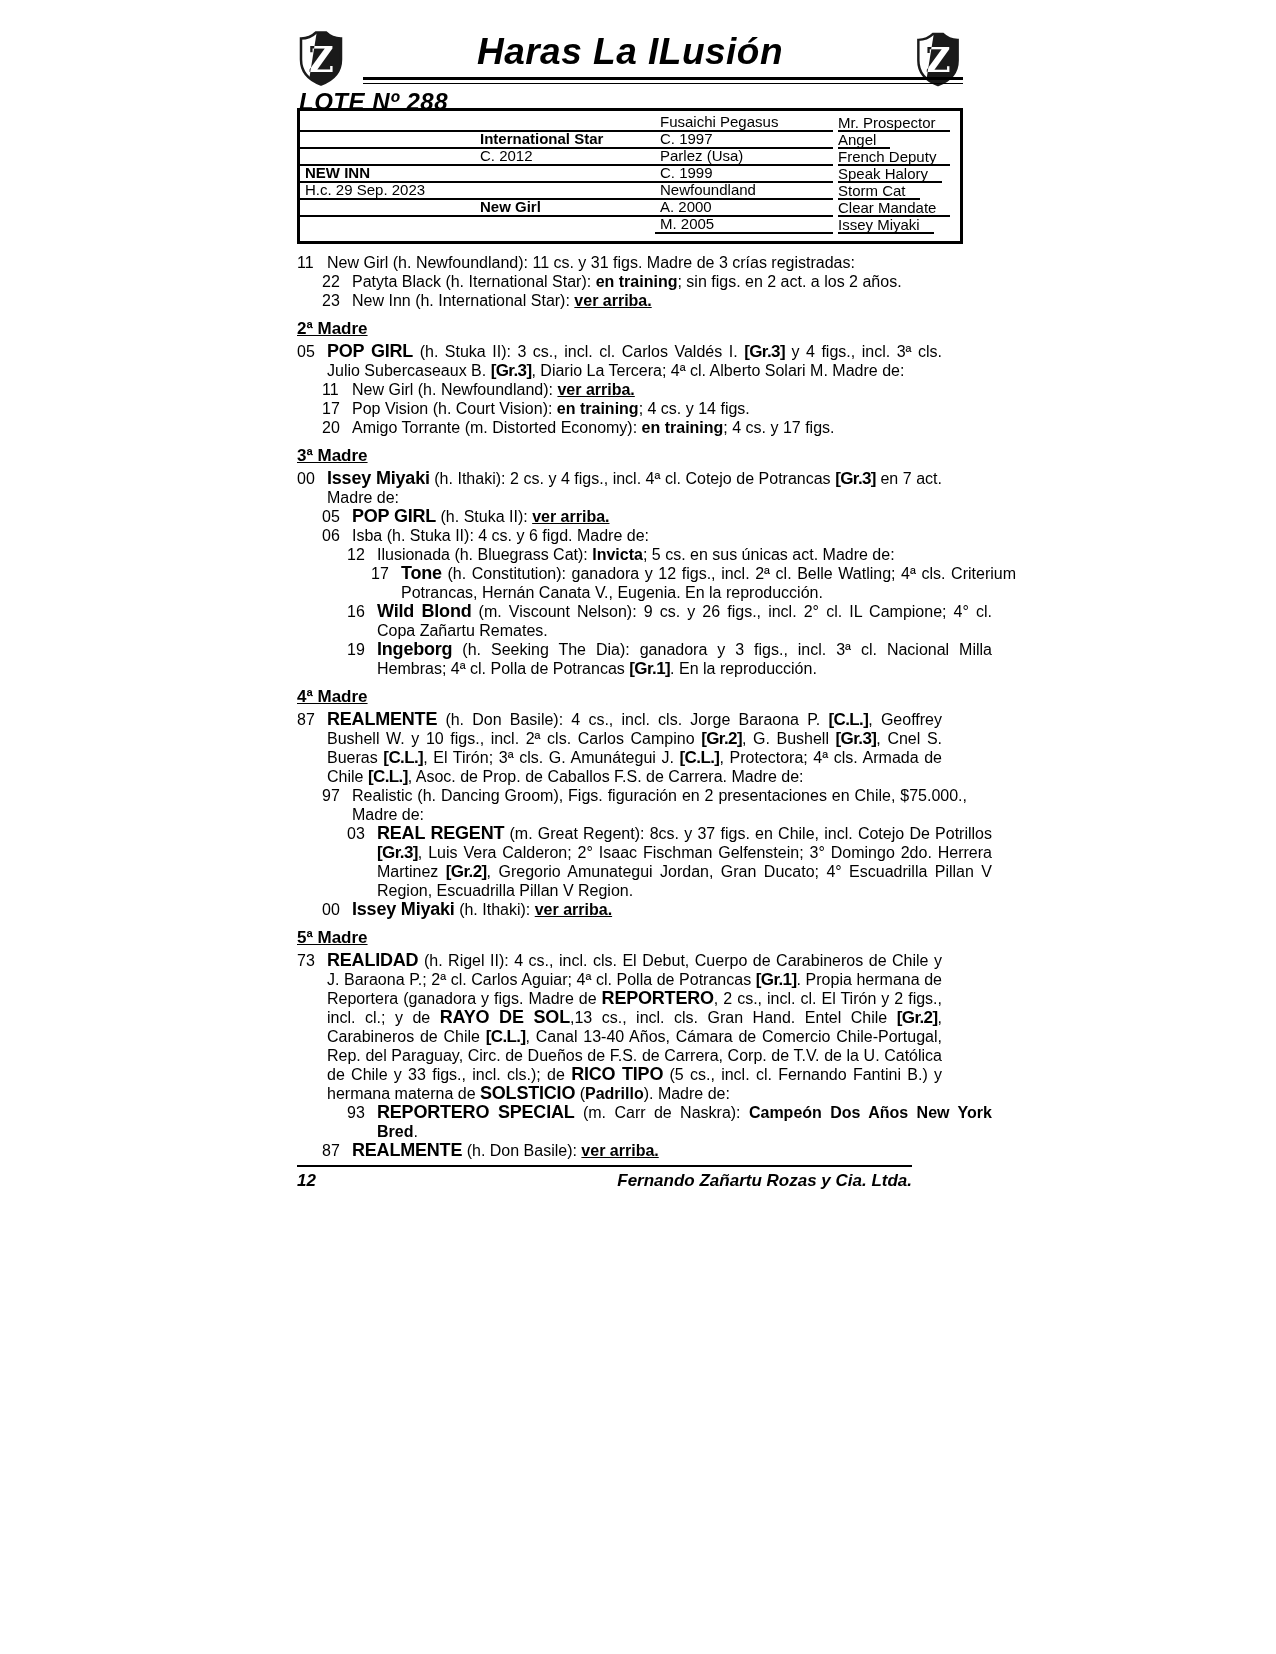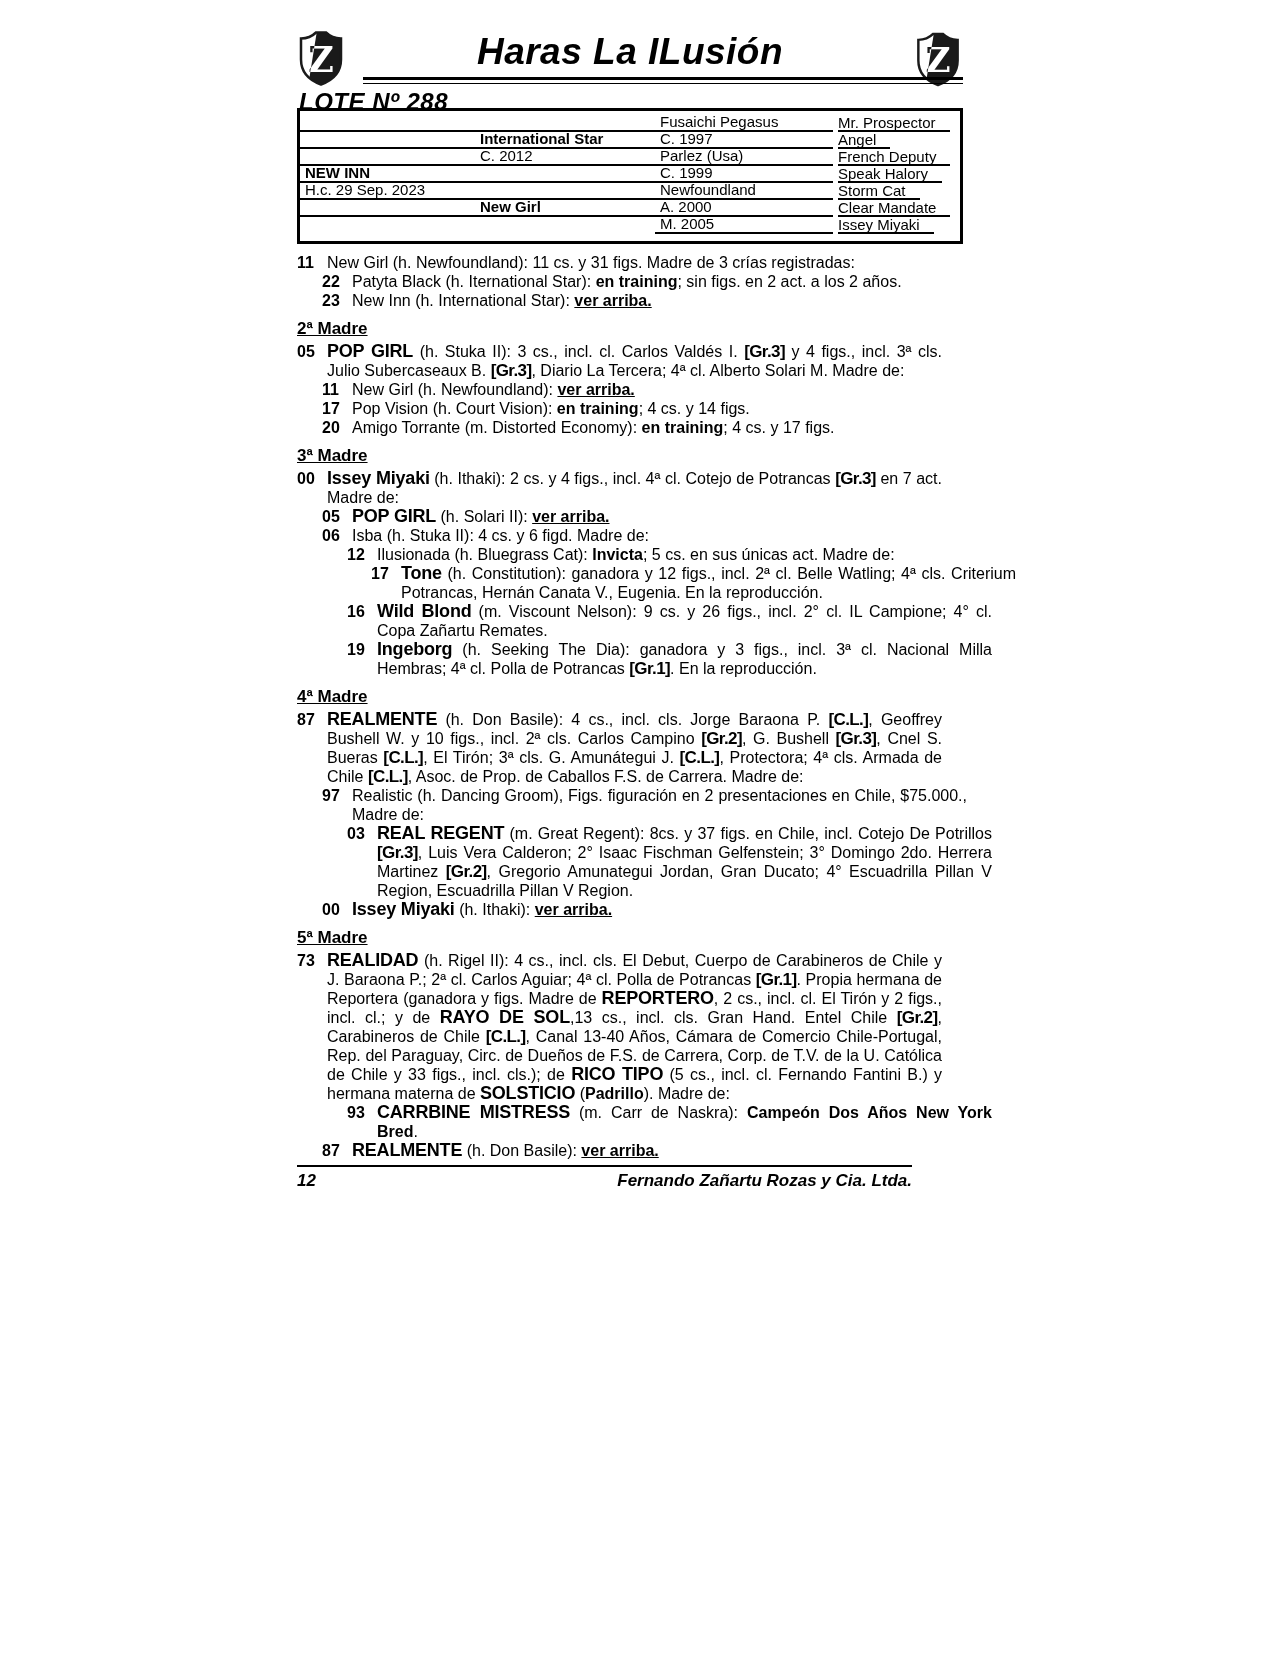--- a/index.html
+++ b/index.html
@@ -39,21 +39,21 @@
   .cell-bold{font-weight:bold;}
   .ul-span{display:inline-block;border-bottom:2px solid #000;padding-right:14px;line-height:15px;}
 
   
   .section{margin-top:9px;}
   .section-heading{
     font-size:17px;font-weight:bold;text-decoration:underline;
     margin:0 0 3px 0;
   }
   .entry{position:relative;width:615px;text-align:justify;font-size:16px;line-height:19px;}
-  .entry .num{position:absolute;top:0;font-weight:bold;}
+  .entry .num{position:absolute;top:0;}
   .lv1{padding-left:30px;} .lv1 .num{left:0;}
   .lv2{padding-left:55px;} .lv2 .num{left:25px;}
   .lv3{padding-left:80px;} .lv3 .num{left:50px;}
   .lv4{padding-left:104px;}.lv4 .num{left:74px;}
   .r-b{font-weight:bold;}
   .r-bu{font-weight:bold;text-decoration:underline;}
   .r-nm{font-weight:bold;font-size:18px;letter-spacing:-0.2px;}
   .r-g{font-weight:bold;font-size:17px;letter-spacing:-0.6px;}
 
   
@@ -167,38 +167,38 @@
           <div class="section">
             <div class="section-heading">2ª Madre</div>
             <div class="entry lv1"><span class="num">05</span><span class="r-nm">POP GIRL</span><span> (h. Stuka II): 3 cs., incl. cl. Carlos Valdés I. </span><span class="r-g">[Gr.3]</span><span> y 4 figs., incl. 3ª cls. Julio Subercaseaux B. </span><span class="r-g">[Gr.3]</span><span>, Diario La Tercera; 4ª cl. Alberto Solari M. Madre de:</span></div>
             <div class="entry lv2"><span class="num">11</span><span>New Girl (h. Newfoundland): </span><span class="r-bu">ver arriba.</span></div>
             <div class="entry lv2"><span class="num">17</span><span>Pop Vision (h. Court Vision): </span><span class="r-b">en training</span><span>; 4 cs. y 14 figs.</span></div>
             <div class="entry lv2"><span class="num">20</span><span>Amigo Torrante (m. Distorted Economy): </span><span class="r-b">en training</span><span>; 4 cs. y 17 figs.</span></div>
           </div>
           <div class="section">
             <div class="section-heading">3ª Madre</div>
             <div class="entry lv1"><span class="num">00</span><span class="r-nm">Issey Miyaki</span><span> (h. Ithaki): 2 cs. y 4 figs., incl. 4ª cl. Cotejo de Potrancas </span><span class="r-g">[Gr.3]</span><span> en 7 act. Madre de:</span></div>
-            <div class="entry lv2"><span class="num">05</span><span class="r-nm">POP GIRL</span><span> (h. Solari II): </span><span class="r-bu">ver arriba.</span></div>
+            <div class="entry lv2"><span class="num">05</span><span class="r-nm">POP GIRL</span><span> (h. Stuka II): </span><span class="r-bu">ver arriba.</span></div>
             <div class="entry lv2"><span class="num">06</span><span>Isba (h. Stuka II): 4 cs. y 6 figd. Madre de:</span></div>
             <div class="entry lv3"><span class="num">12</span><span>Ilusionada (h. Bluegrass Cat): </span><span class="r-b">Invicta</span><span>; 5 cs. en sus únicas act. Madre de:</span></div>
             <div class="entry lv4"><span class="num">17</span><span class="r-nm">Tone</span><span> (h. Constitution): ganadora y 12 figs., incl. 2ª cl. Belle Watling; 4ª cls. Criterium Potrancas, Hernán Canata V., Eugenia. En la reproducción.</span></div>
             <div class="entry lv3"><span class="num">16</span><span class="r-nm">Wild Blond</span><span> (m. Viscount Nelson): 9 cs. y 26 figs., incl. 2° cl. IL Campione; 4° cl. Copa Zañartu Remates.</span></div>
             <div class="entry lv3"><span class="num">19</span><span class="r-nm">Ingeborg</span><span> (h. Seeking The Dia): ganadora y 3 figs., incl. 3ª cl. Nacional Milla Hembras; 4ª cl. Polla de Potrancas </span><span class="r-g">[Gr.1]</span><span>. En la reproducción.</span></div>
           </div>
           <div class="section">
             <div class="section-heading">4ª Madre</div>
             <div class="entry lv1"><span class="num">87</span><span class="r-nm">REALMENTE</span><span> (h. Don Basile): 4 cs., incl. cls. Jorge Baraona P. </span><span class="r-g">[C.L.]</span><span>, Geoffrey Bushell W. y 10 figs., incl. 2ª cls. Carlos Campino </span><span class="r-g">[Gr.2]</span><span>, G. Bushell </span><span class="r-g">[Gr.3]</span><span>, Cnel S. Bueras </span><span class="r-g">[C.L.]</span><span>, El Tirón; 3ª cls. G. Amunátegui J. </span><span class="r-g">[C.L.]</span><span>, Protectora; 4ª cls. Armada de Chile </span><span class="r-g">[C.L.]</span><span>, Asoc. de Prop. de Caballos F.S. de Carrera. Madre de:</span></div>
             <div class="entry lv2"><span class="num">97</span><span>Realistic (h. Dancing Groom), Figs. figuración en 2 presentaciones en Chile, $75.000., Madre de:</span></div>
             <div class="entry lv3"><span class="num">03</span><span class="r-nm">REAL REGENT</span><span> (m. Great Regent): 8cs. y 37 figs. en Chile, incl. Cotejo De Potrillos </span><span class="r-g">[Gr.3]</span><span>, Luis Vera Calderon; 2° Isaac Fischman Gelfenstein; 3° Domingo 2do. Herrera Martinez </span><span class="r-g">[Gr.2]</span><span>, Gregorio Amunategui Jordan, Gran Ducato; 4° Escuadrilla Pillan V Region, Escuadrilla Pillan V Region.</span></div>
             <div class="entry lv2"><span class="num">00</span><span class="r-nm">Issey Miyaki</span><span> (h. Ithaki): </span><span class="r-bu">ver arriba.</span></div>
           </div>
           <div class="section">
             <div class="section-heading">5ª Madre</div>
             <div class="entry lv1"><span class="num">73</span><span class="r-nm">REALIDAD</span><span> (h. Rigel II): 4 cs., incl. cls. El Debut, Cuerpo de Carabineros de Chile y J. Baraona P.; 2ª cl. Carlos Aguiar; 4ª cl. Polla de Potrancas </span><span class="r-g">[Gr.1]</span><span>. Propia hermana de Reportera (ganadora y figs. Madre de </span><span class="r-nm">REPORTERO</span><span>, 2 cs., incl. cl. El Tirón y 2 figs., incl. cl.; y de </span><span class="r-nm">RAYO DE SOL</span><span>,13 cs., incl. cls. Gran Hand. Entel Chile </span><span class="r-g">[Gr.2]</span><span>, Carabineros de Chile </span><span class="r-g">[C.L.]</span><span>, Canal 13-40 Años, Cámara de Comercio Chile-Portugal, Rep. del Paraguay, Circ. de Dueños de F.S. de Carrera, Corp. de T.V. de la U. Católica de Chile y 33 figs., incl. cls.); de </span><span class="r-nm">RICO TIPO</span><span> (5 cs., incl. cl. Fernando Fantini B.) y hermana materna de </span><span class="r-nm">SOLSTICIO</span><span> (</span><span class="r-b">Padrillo</span><span>). Madre de:</span></div>
-            <div class="entry lv3"><span class="num">93</span><span class="r-nm">CARRBINE MISTRESS</span><span> (m. Carr de Naskra): </span><span class="r-b">Campeón Dos Años New York Bred</span><span>.</span></div>
+            <div class="entry lv3"><span class="num">93</span><span class="r-nm">REPORTERO SPECIAL</span><span> (m. Carr de Naskra): </span><span class="r-b">Campeón Dos Años New York Bred</span><span>.</span></div>
             <div class="entry lv2"><span class="num">87</span><span class="r-nm">REALMENTE</span><span> (h. Don Basile): </span><span class="r-bu">ver arriba.</span></div>
           </div>
         </div>
 
       <div class="footer">
         <span>12</span>
         <span>Fernando Zañartu Rozas y Cia. Ltda.</span>
       </div>
     </div>
 

